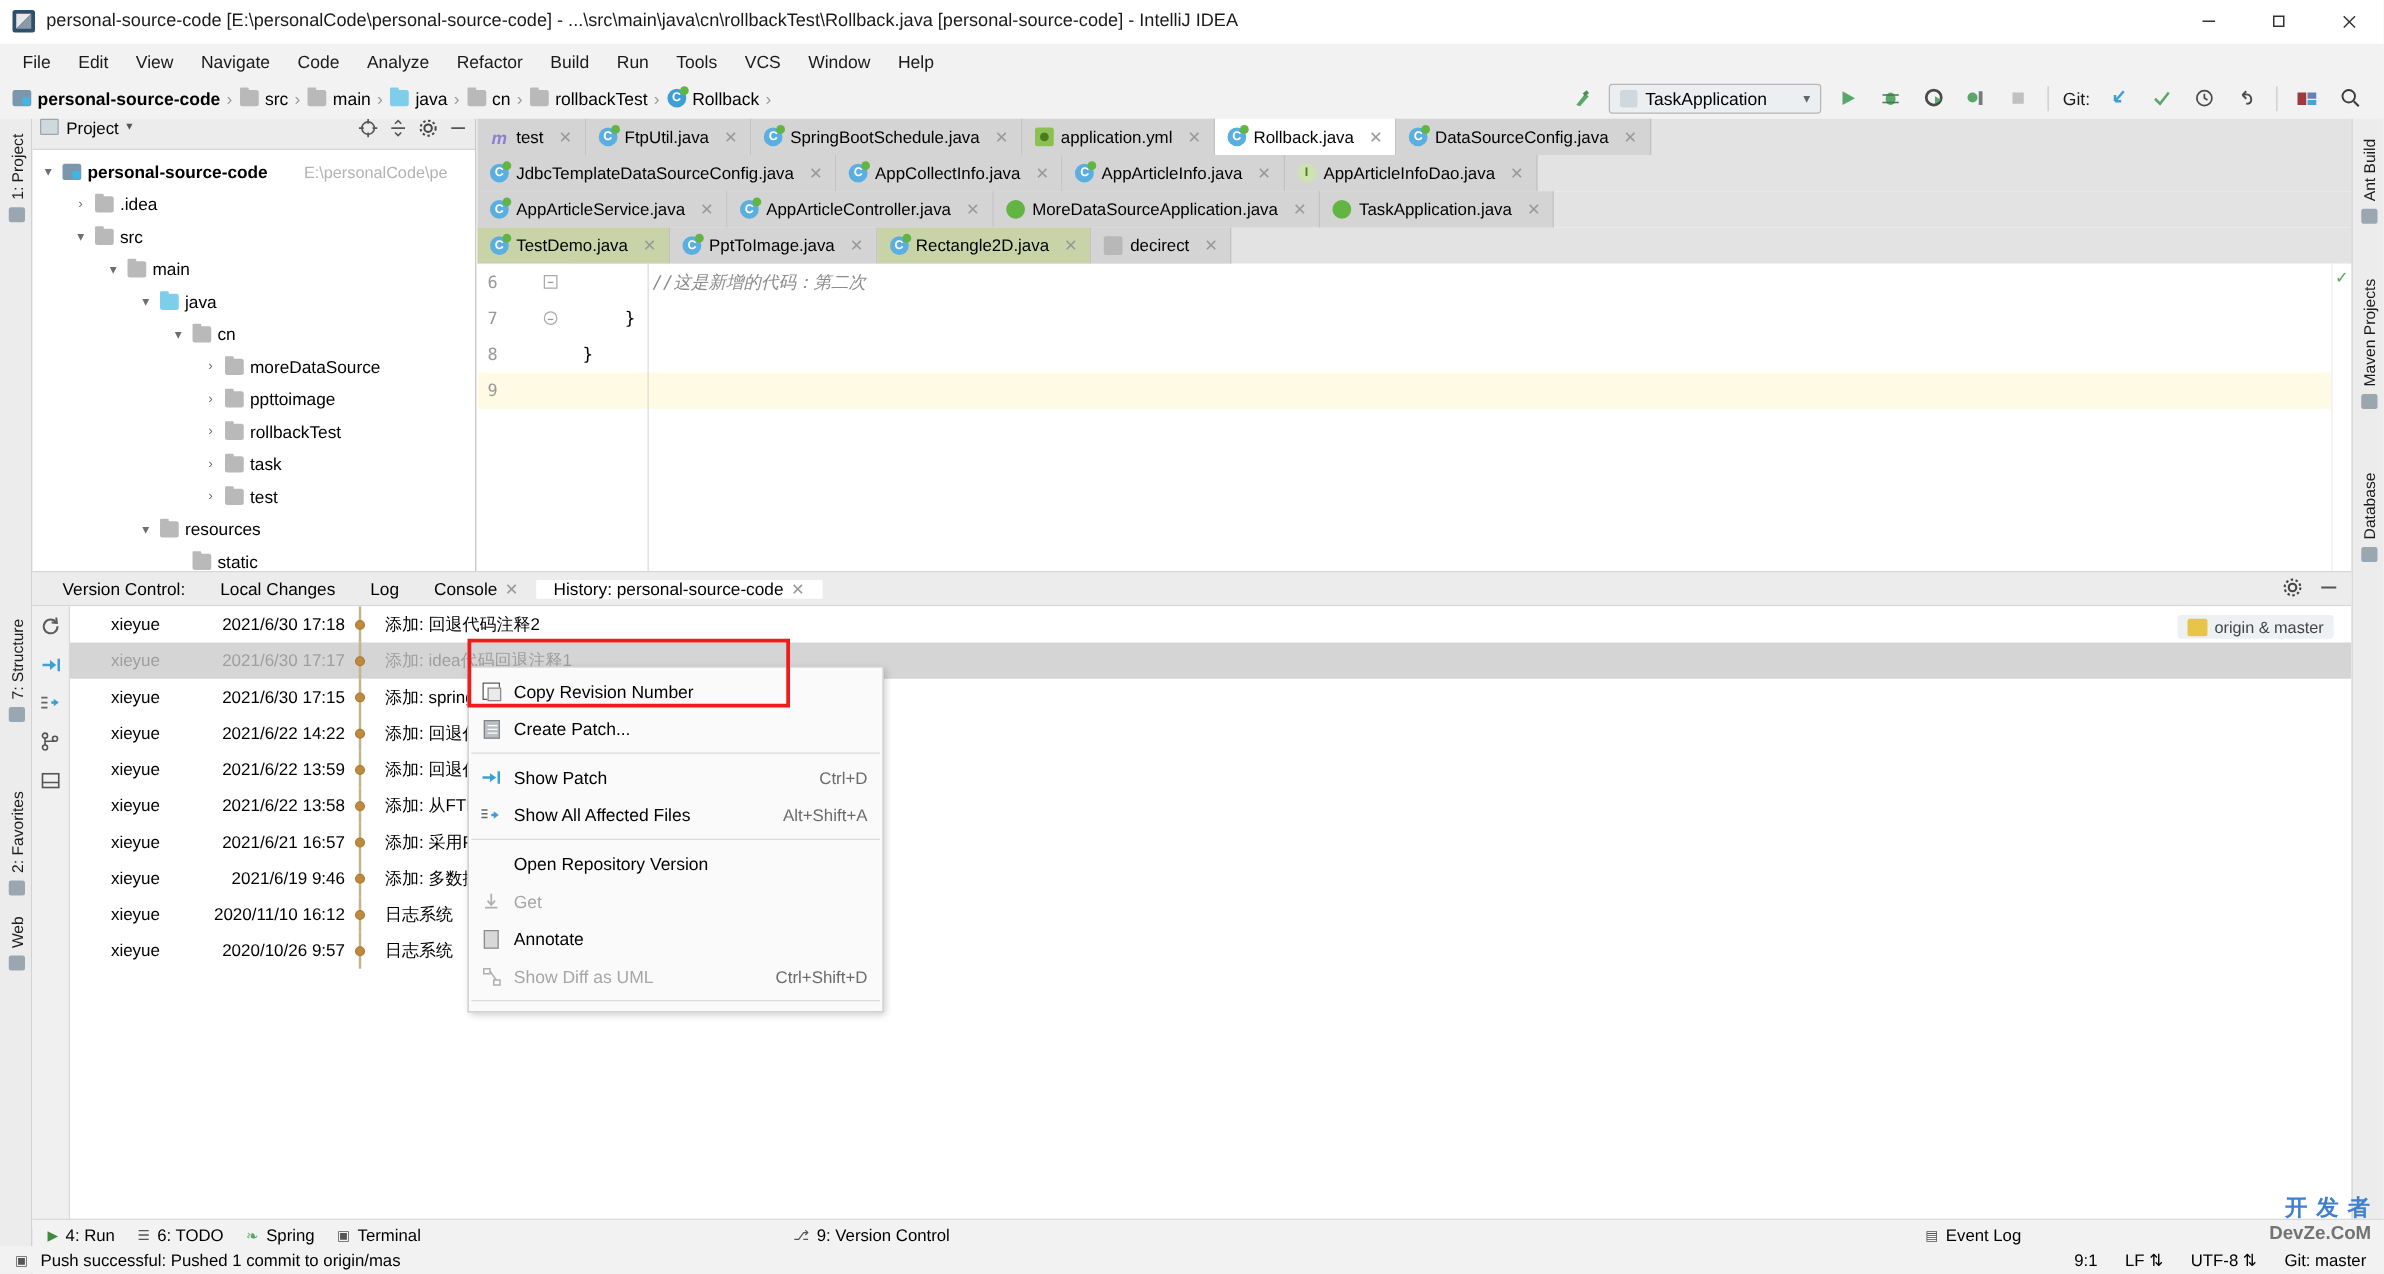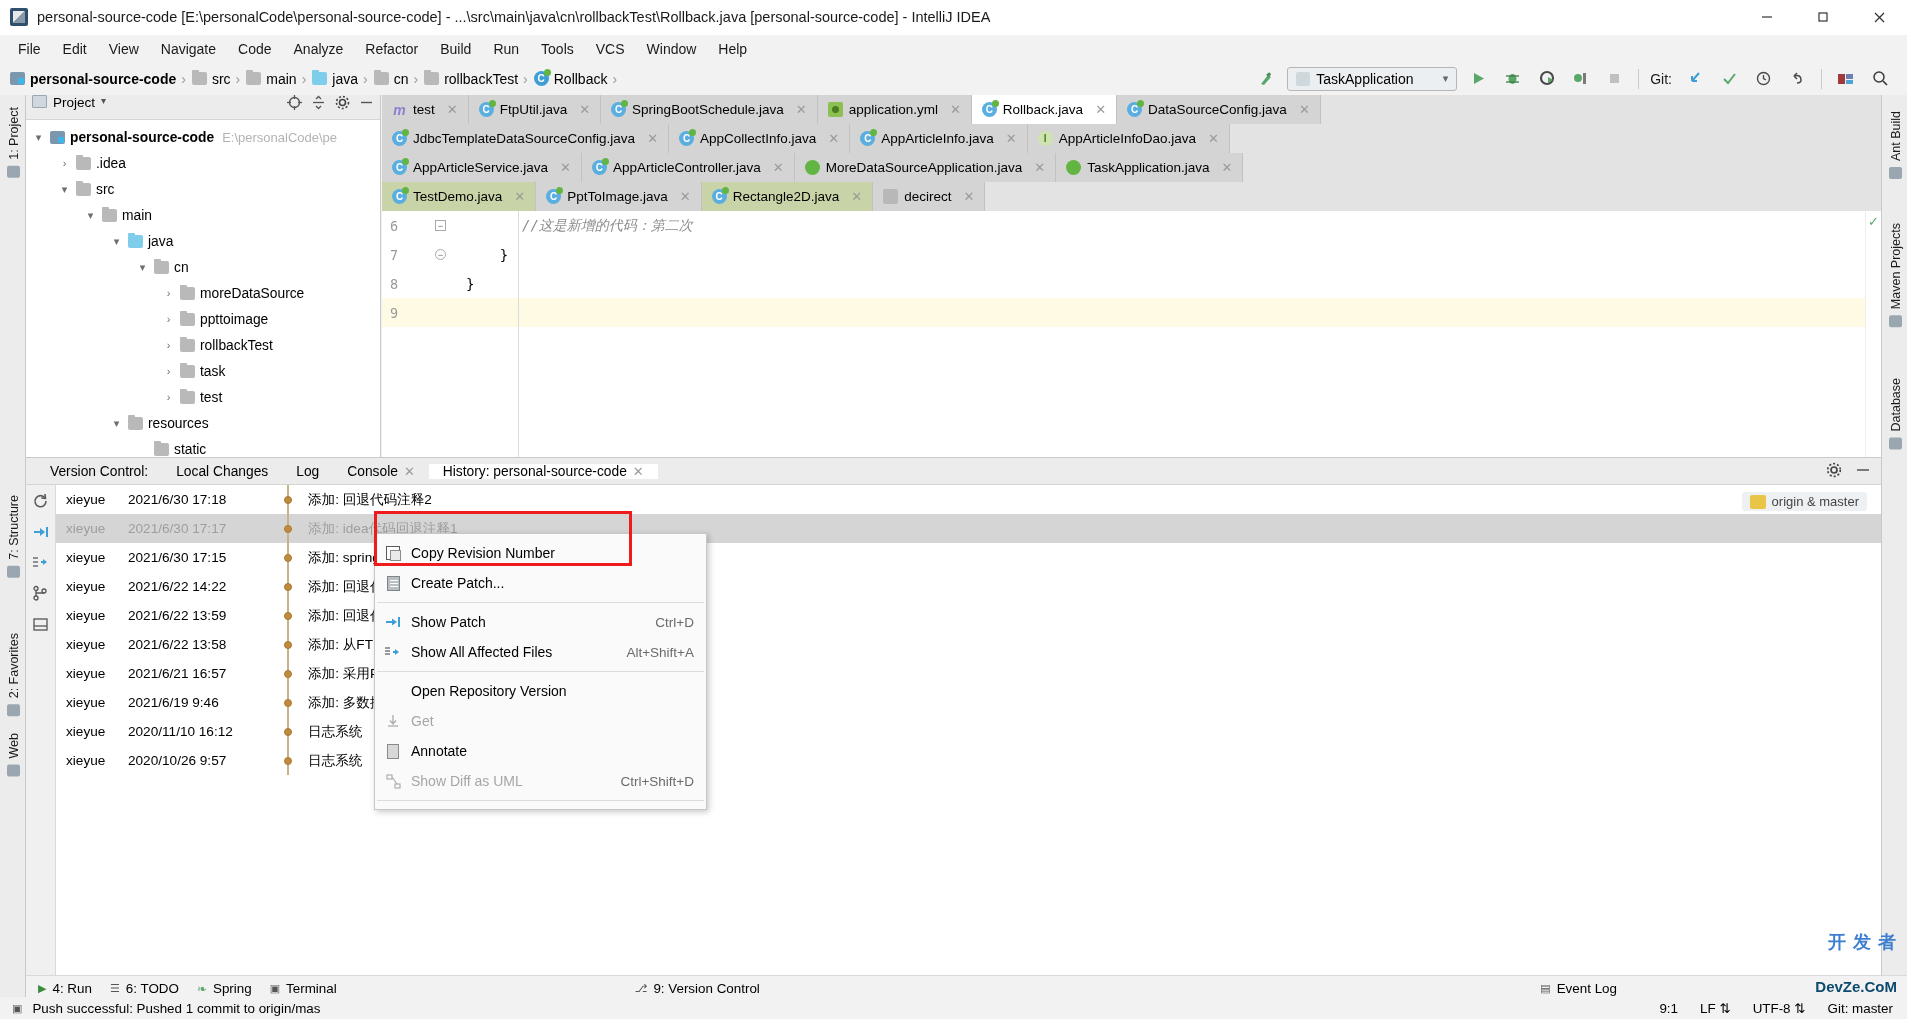--- a/index.html
+++ b/index.html
@@ -70,21 +70,21 @@
   .panel-head{height:25px;background:#ececec;display:flex;align-items:flex-start;padding:0 6px;gap:6px;
      border-bottom:1px solid #d5d5d5;}
   .panel-head .ph-title{font-size:13.5px;}
   .panel-head .ph-icon{width:15px;height:13px;background:#cfd8dc;border:1px solid #9aa7b0;border-radius:1px;}
   .ph-actions{margin-left:auto;display:flex;align-items:center;gap:9px;}
   .ph-actions span{font-size:14px;color:#555;line-height:1;}
   .tree{padding:4px 0 0 0;font-size:13.5px;}
   .tnode{display:flex;align-items:center;height:26px;padding-left:6px;white-space:nowrap;gap:5px;}
   .tnode .arrow{width:13px;text-align:center;color:#6e6e6e;font-size:11px;flex:0 0 auto;}
   .tnode .tlabel{font-size:13.8px;}
-  .tnode .tpath{color:#b3b3b3;font-size:13px;margin-left:3px;}
+  .tnode .tpath{color:#b3b3b3;font-size:13px;margin-left:24px;}
 
   
   .editor-area{position:absolute;left:382px;top:95px;right:26px;height:362px;background:#fff;}
   .tabrow{display:flex;height:29px;background:#e3e3e3;align-items:stretch;}
   .etab{display:flex;align-items:center;gap:6px;padding:0 10px;background:#d4d4d4;
      border-right:1px solid #c2c2c2;font-size:13.5px;white-space:nowrap;position:relative;}
   .etab .tabx{color:#9a9a9a;font-size:13px;margin-left:6px;}
   .etab.active{background:#ffffff;}
   .etab.green{background:#c8d4a8;}
   .tab-ic{width:15px;height:15px;flex:0 0 auto;}
@@ -114,21 +114,21 @@
 
   
   .vc-panel{position:absolute;left:26px;top:457px;right:26px;bottom:36px;background:#fff;
      border-top:1px solid #c9c9c9;}
   .vc-tabs{height:27px;background:#ececec;display:flex;align-items:center;padding-left:10px;gap:0;border-bottom:1px solid #d5d5d5;}
   .vc-tab{padding:0 14px;height:15px;display:flex;align-items:center;font-size:13.8px;gap:6px;}
   .vc-tab.sel{background:#ffffff;}
   .vc-tab .tabx{color:#9a9a9a;font-size:13px;}
   .vc-head-right{margin-left:auto;display:flex;align-items:center;gap:13px;padding-right:10px;}
 
-  .vc-body{position:absolute;left:0;top:27px;right:0;bottom:0;display:flex;}
+  .vc-body{position:absolute;left:0;top:27px;right:0;bottom:0;display:flex;text-align:right;}
   .vc-sidebar{width:30px;background:#f0f0f0;border-right:1px solid #d9d9d9;padding-top:6px;
      display:flex;flex-direction:column;align-items:center;gap:13px;}
   .vc-sidebar .sb{width:18px;height:18px;display:flex;align-items:center;justify-content:center;color:#5b8fb9;}
   .log-table{flex:1;position:relative;overflow:hidden;background:#fff;}
   .log-row{display:flex;align-items:center;height:29px;font-size:13.6px;white-space:nowrap;}
   .log-row.sel{background:#d5d5d5;color:#9e9e9e;}
   .log-author{width:72px;padding-left:10px;}
   .log-date{width:148px;}
   .graph-cell{width:24px;display:flex;align-items:center;justify-content:center;position:relative;height:29px;}
   .graph-cell:before{content:"";position:absolute;left:50%;top:0;bottom:0;width:2px;margin-left:-1px;background:#c8b28a;}
@@ -157,21 +157,21 @@
   .anno-ic{width:12px;height:15px;background:#d8d8d8;border:1px solid #8a8a8a;}
   .statusrow{position:absolute;left:26px;right:0;bottom:18px;height:26px;background:#f2f2f2;
      display:flex;align-items:center;gap:18px;padding-left:12px;font-size:13.4px;border-top:1px solid #d9d9d9;}
   .statusrow .s-item{display:flex;align-items:center;gap:6px;}
   .statusrow .play{color:#3d8b3d;font-size:11px;}
   .statusline{position:absolute;left:0;right:0;bottom:0;height:22px;background:#f2f2f2;
      display:flex;align-items:center;padding-left:12px;font-size:13.4px;gap:10px;}
   .statusline .right{margin-left:auto;display:flex;align-items:center;gap:22px;padding-right:14px;}
   .wm{position:absolute;right:10px;bottom:24px;text-align:right;z-index:90;}
   .wm .l1{color:#3f7fd0;font-size:18px;font-weight:bold;letter-spacing:1px;}
-  .wm .l2{color:#0c4a6e;font-size:15px;font-weight:bold;margin-top:24px;}
+  .wm .l2{color:#737373;font-size:15px;font-weight:bold;}
 </style>
 </head>
 <body>
 
 <div class="app">
 
   <div class="titlebar">
     <div class="app-icon"></div>
     <div class="title">personal-source-code [E:\personalCode\personal-source-code] - ...\src\main\java\cn\rollbackTest\Rollback.java [personal-source-code] - IntelliJ IDEA</div>
     <div class="win-btns">

